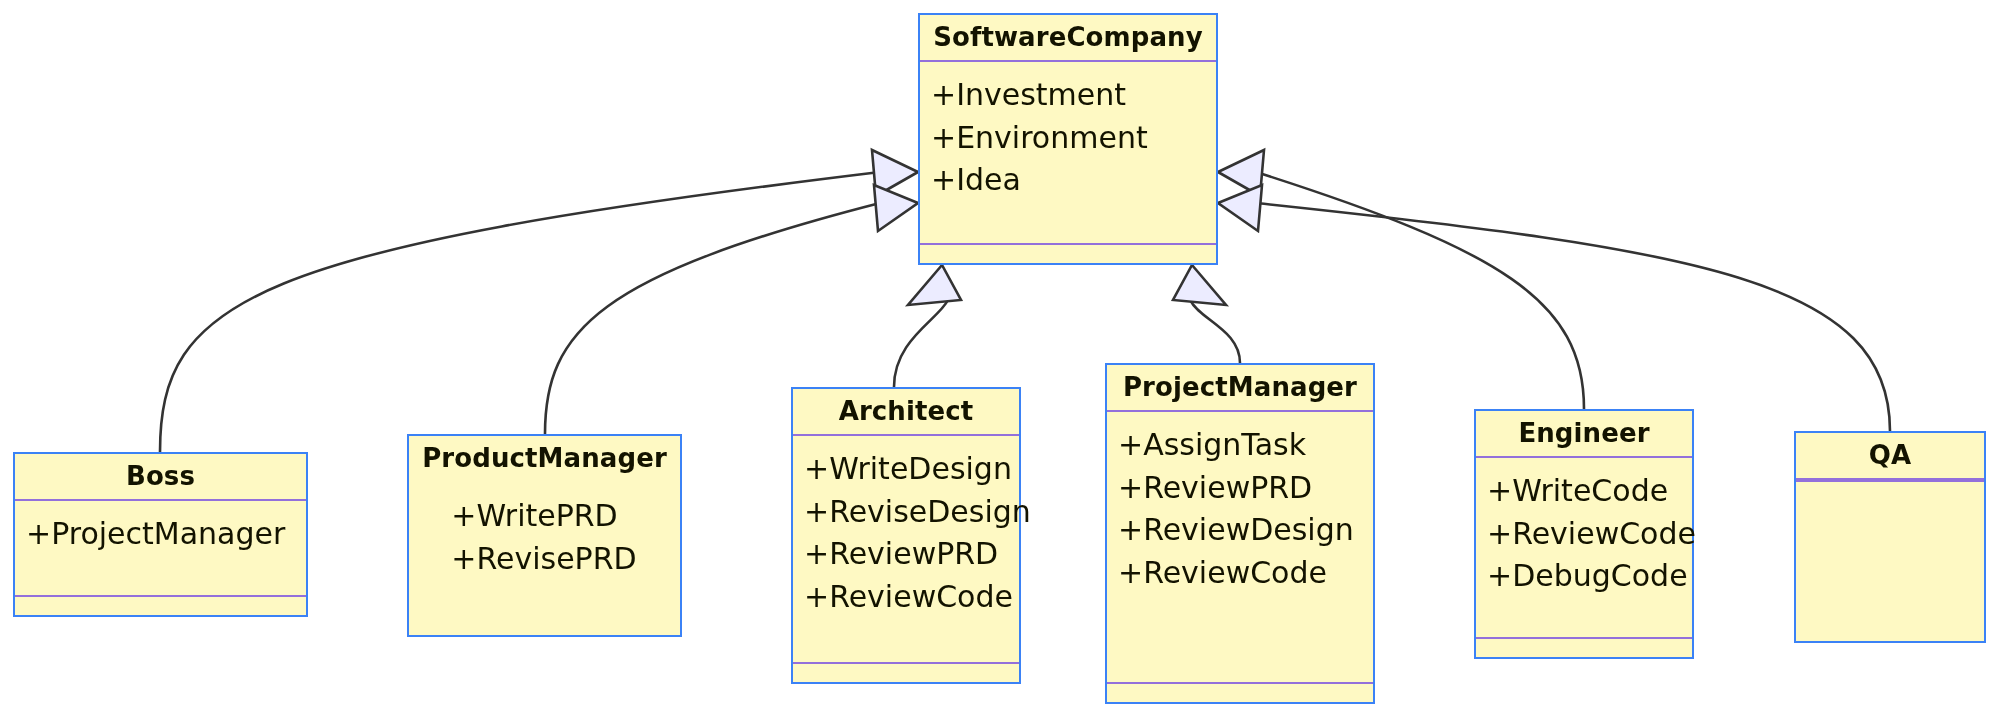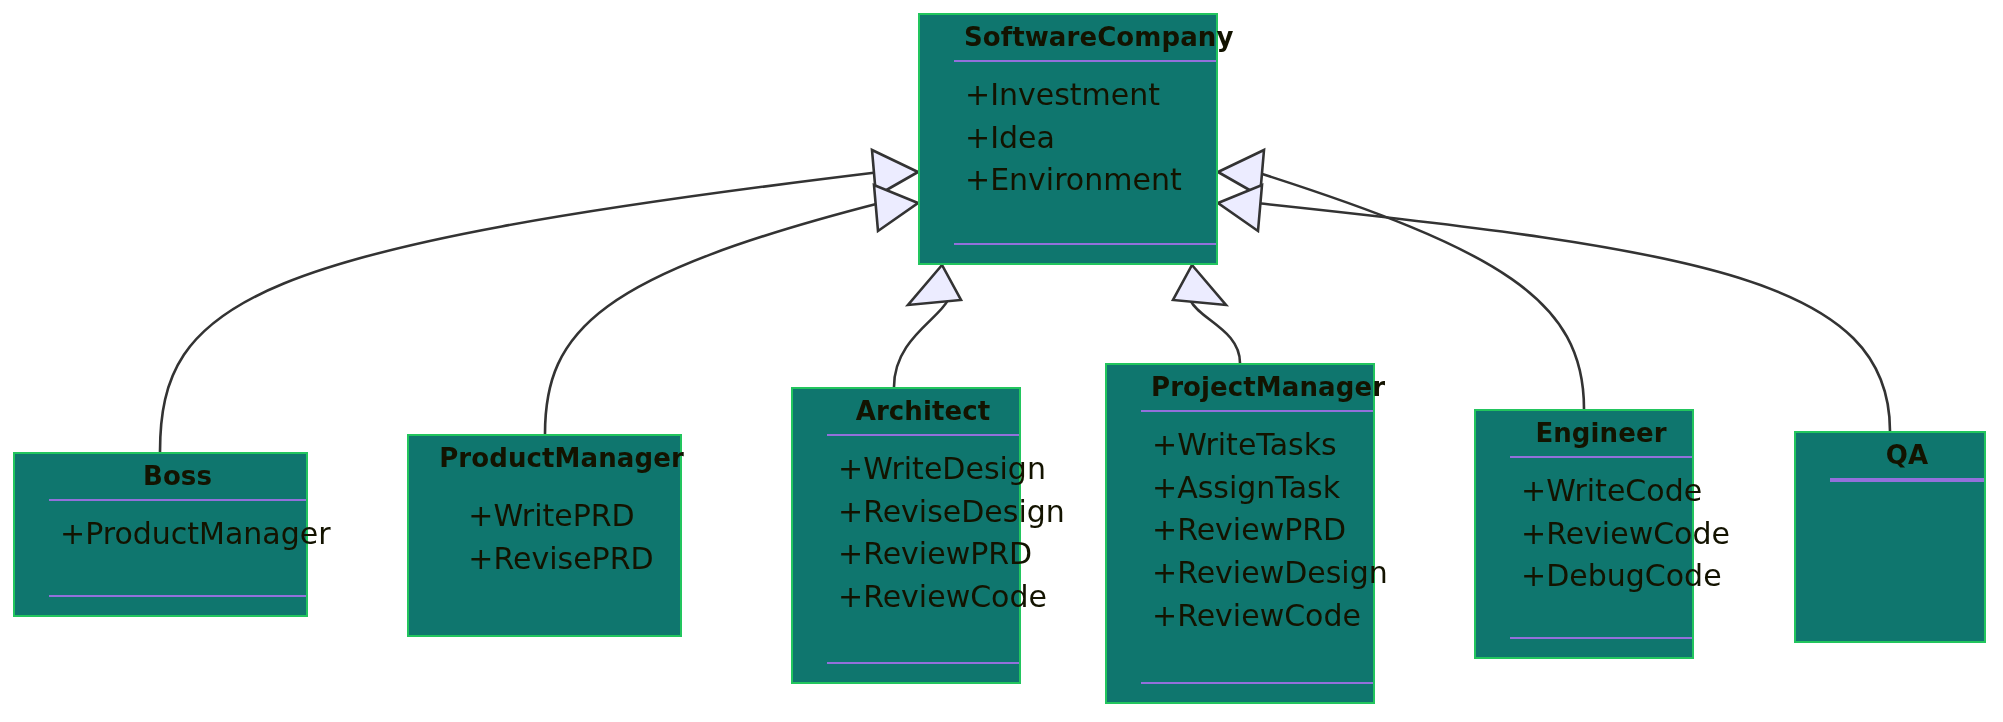--- a/index.html
+++ b/index.html
@@ -22,26 +22,25 @@
     position: absolute;
     left: 0;
     top: 0;
     width: 2003px;
     height: 722px;
     pointer-events: none;
   }
   .uml-class {
     position: absolute;
     box-sizing: border-box;
-    background: #0f766e;
-    border: 2px solid #22c55e;
+    background: #fef9c3;
+    border: 2px solid #3b82f6;
     display: flex;
     flex-direction: column;
     z-index: 5;
-    padding-left: 34px;
   }
   .uml-title {
     box-sizing: border-box;
     text-align: center;
     font-weight: bold;
     color: #131300;
     padding: 9px 10px 9px 10px;
     font-size: 26px;
     line-height: 1.05;
     letter-spacing: 0.1px;
@@ -96,31 +95,31 @@
     <polygon points="942,265 908,305 961,300" fill="#ECECFF" stroke="#333333" stroke-width="2.6" stroke-linejoin="miter"></polygon>
     <polygon points="1192,265 1226,305 1173,300" fill="#ECECFF" stroke="#333333" stroke-width="2.6" stroke-linejoin="miter"></polygon>
   </svg>
 
   <div id="class-layer">
       <div class="uml-class" style="left: 918px; top: 13px; width: 300px; height: 252px;">
         <div class="uml-title">SoftwareCompany</div>
         <div class="uml-divider"></div>
         <div class="uml-members">
           <div class="uml-member">+Investment</div>
+          <div class="uml-member">+Environment</div>
           <div class="uml-member">+Idea</div>
-          <div class="uml-member">+Environment</div>
         </div>
         <div class="uml-divider"></div>
         <div class="uml-methods"></div>
       </div>
       <div class="uml-class" style="left: 13px; top: 452px; width: 295px; height: 165px;">
         <div class="uml-title">Boss</div>
         <div class="uml-divider"></div>
         <div class="uml-members">
-          <div class="uml-member">+ProductManager</div>
+          <div class="uml-member">+ProjectManager</div>
         </div>
         <div class="uml-divider"></div>
         <div class="uml-methods"></div>
       </div>
       <div class="uml-class" style="left: 407px; top: 434px; width: 275px; height: 203px; align-items: center;">
         <div class="uml-title">ProductManager</div>
         <div class="uml-divider"></div>
         <div class="uml-members">
           <div class="uml-member">+WritePRD</div>
           <div class="uml-member">+RevisePRD</div>
@@ -137,21 +136,20 @@
           <div class="uml-member">+ReviewPRD</div>
           <div class="uml-member">+ReviewCode</div>
         </div>
         <div class="uml-divider"></div>
         <div class="uml-methods"></div>
       </div>
       <div class="uml-class" style="left: 1105px; top: 363px; width: 270px; height: 341px;">
         <div class="uml-title">ProjectManager</div>
         <div class="uml-divider"></div>
         <div class="uml-members">
-          <div class="uml-member">+WriteTasks</div>
           <div class="uml-member">+AssignTask</div>
           <div class="uml-member">+ReviewPRD</div>
           <div class="uml-member">+ReviewDesign</div>
           <div class="uml-member">+ReviewCode</div>
         </div>
         <div class="uml-divider"></div>
         <div class="uml-methods"></div>
       </div>
       <div class="uml-class" style="left: 1474px; top: 409px; width: 220px; height: 250px; justify-content: space-between;">
         <div class="uml-title">Engineer</div>

